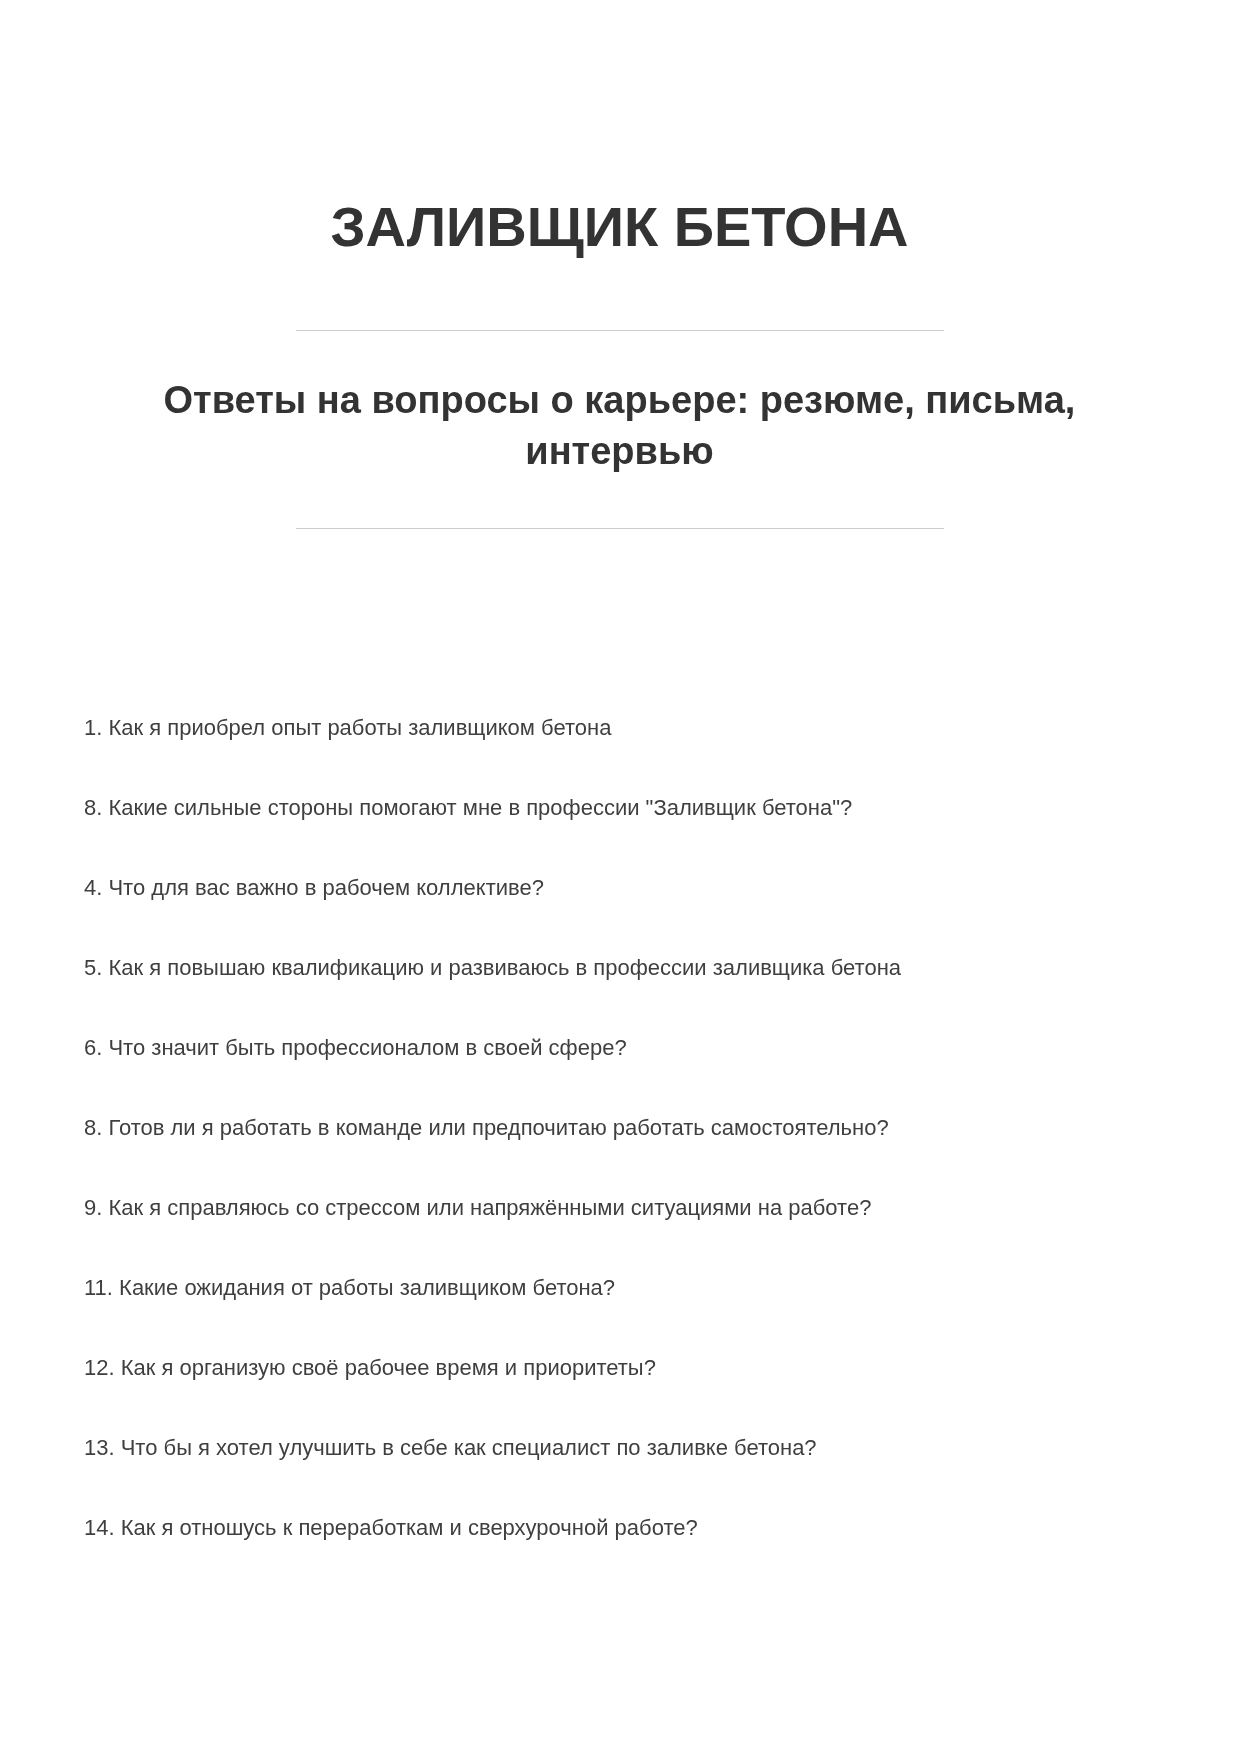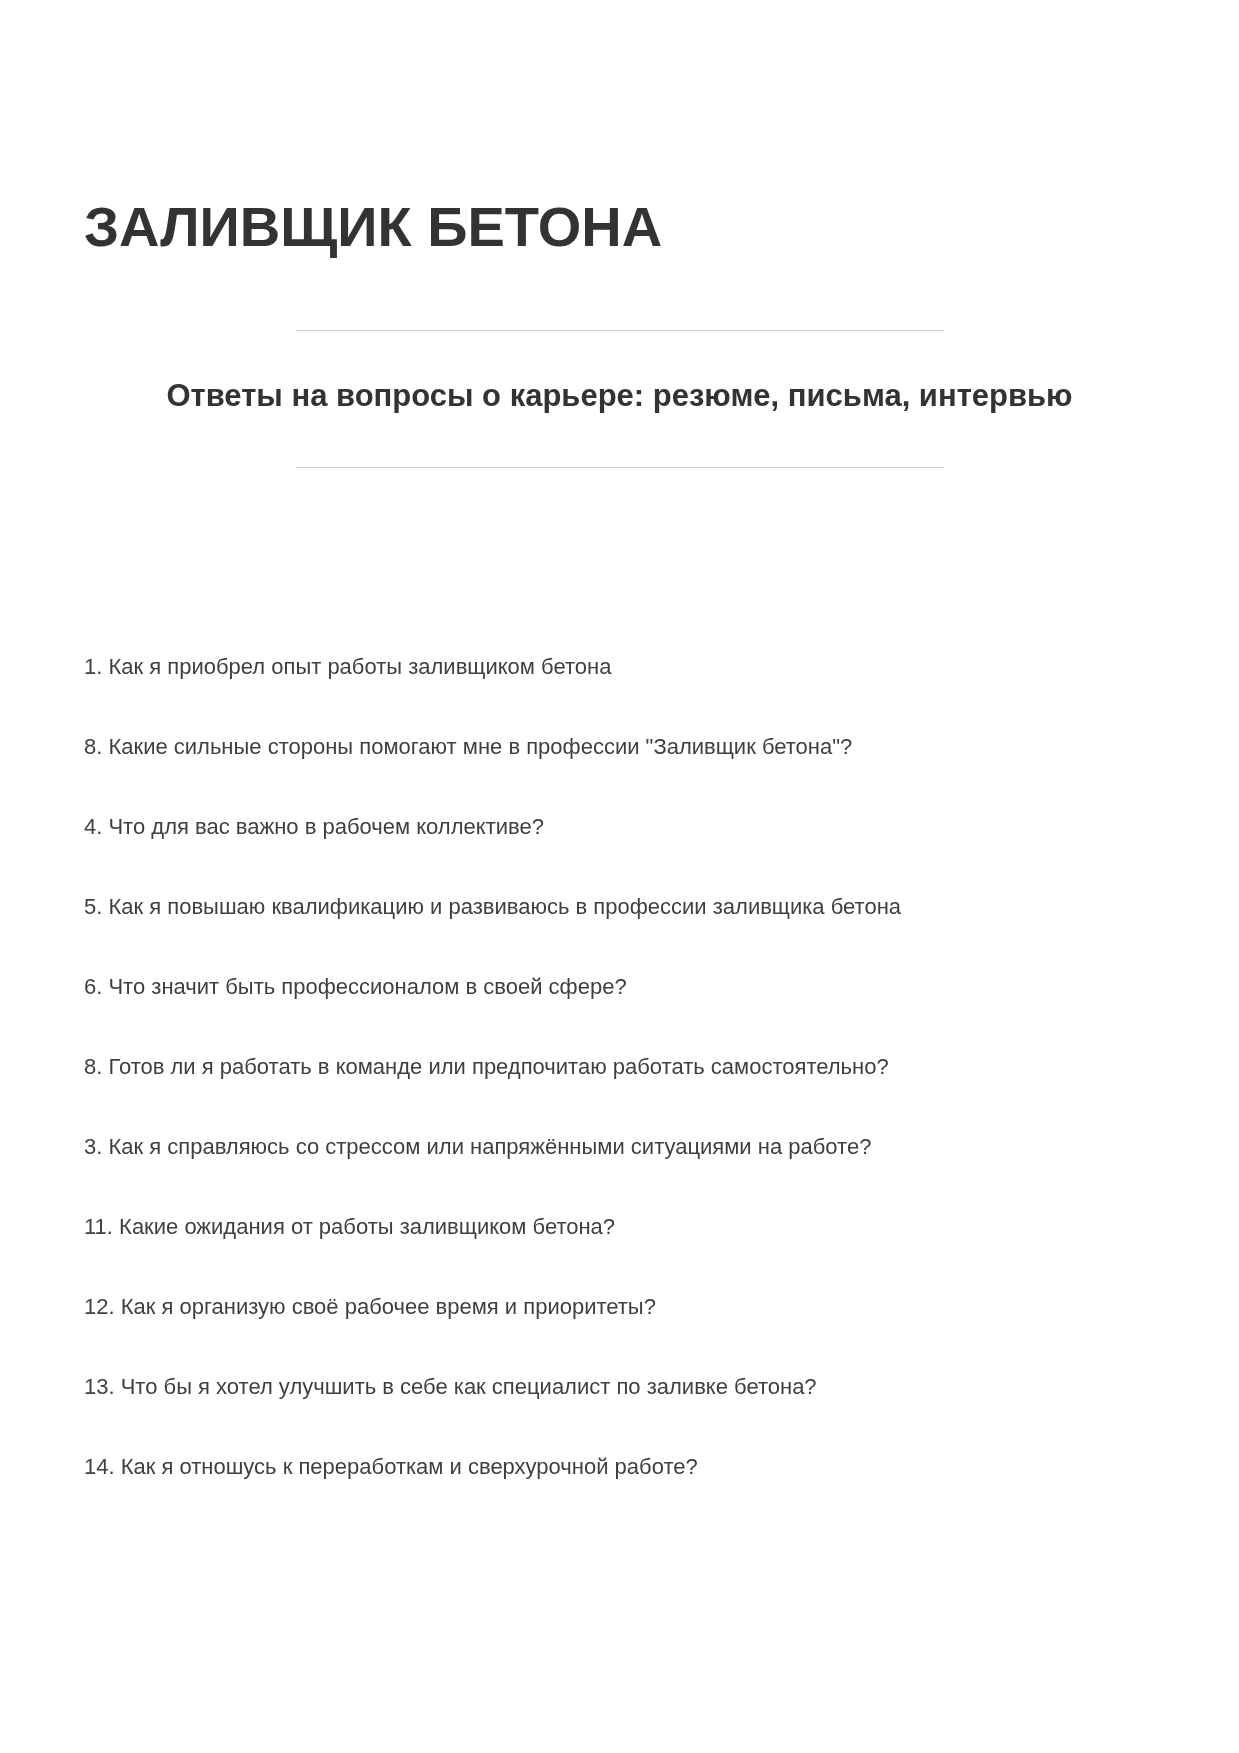--- a/index.html
+++ b/index.html
@@ -17,40 +17,40 @@
   .page {
     box-sizing: border-box;
     width: 1239px;
     height: 1753px;
     padding: 0 84px;
     background: #ffffff;
   }
   .doc-title {
     margin: 0;
     padding-top: 193px;
-    text-align: left;
+    text-align: center;
     font-size: 56px;
     line-height: 1.2;
     font-weight: 700;
     color: #333333;
   }
   hr.divider {
     border: none;
     border-top: 1px solid #cccccc;
     height: 0;
     width: 648px;
     margin: 0 auto;
   }
   hr.divider-top {
     margin-top: 70px;
   }
   .doc-subtitle {
     margin: 44px 0 0 0;
     text-align: center;
-    font-size: 31px;
+    font-size: 38px;
     line-height: 1.35;
     font-weight: 600;
     color: #333333;
   }
   hr.divider-bottom {
     margin-top: 50px;
   }
   .questions {
     margin-top: 139px;
     font-size: 22px;
@@ -96,21 +96,21 @@
   <div class="question-item">
     <span>6. Что значит быть профессионалом в своей сфере?</span>
   </div>
 
 
   <div class="question-item">
     <span>8. Готов ли я работать в команде или предпочитаю работать самостоятельно?</span>
   </div>
 
   <div class="question-item">
-    <span>3. Как я справляюсь со стрессом или напряжёнными ситуациями на работе?</span>
+    <span>9. Как я справляюсь со стрессом или напряжёнными ситуациями на работе?</span>
   </div>
 
 
   <div class="question-item">
     <span>11. Какие ожидания от работы заливщиком бетона?</span>
   </div>
 
   <div class="question-item">
     <span>12. Как я организую своё рабочее время и приоритеты?</span>
   </div>

